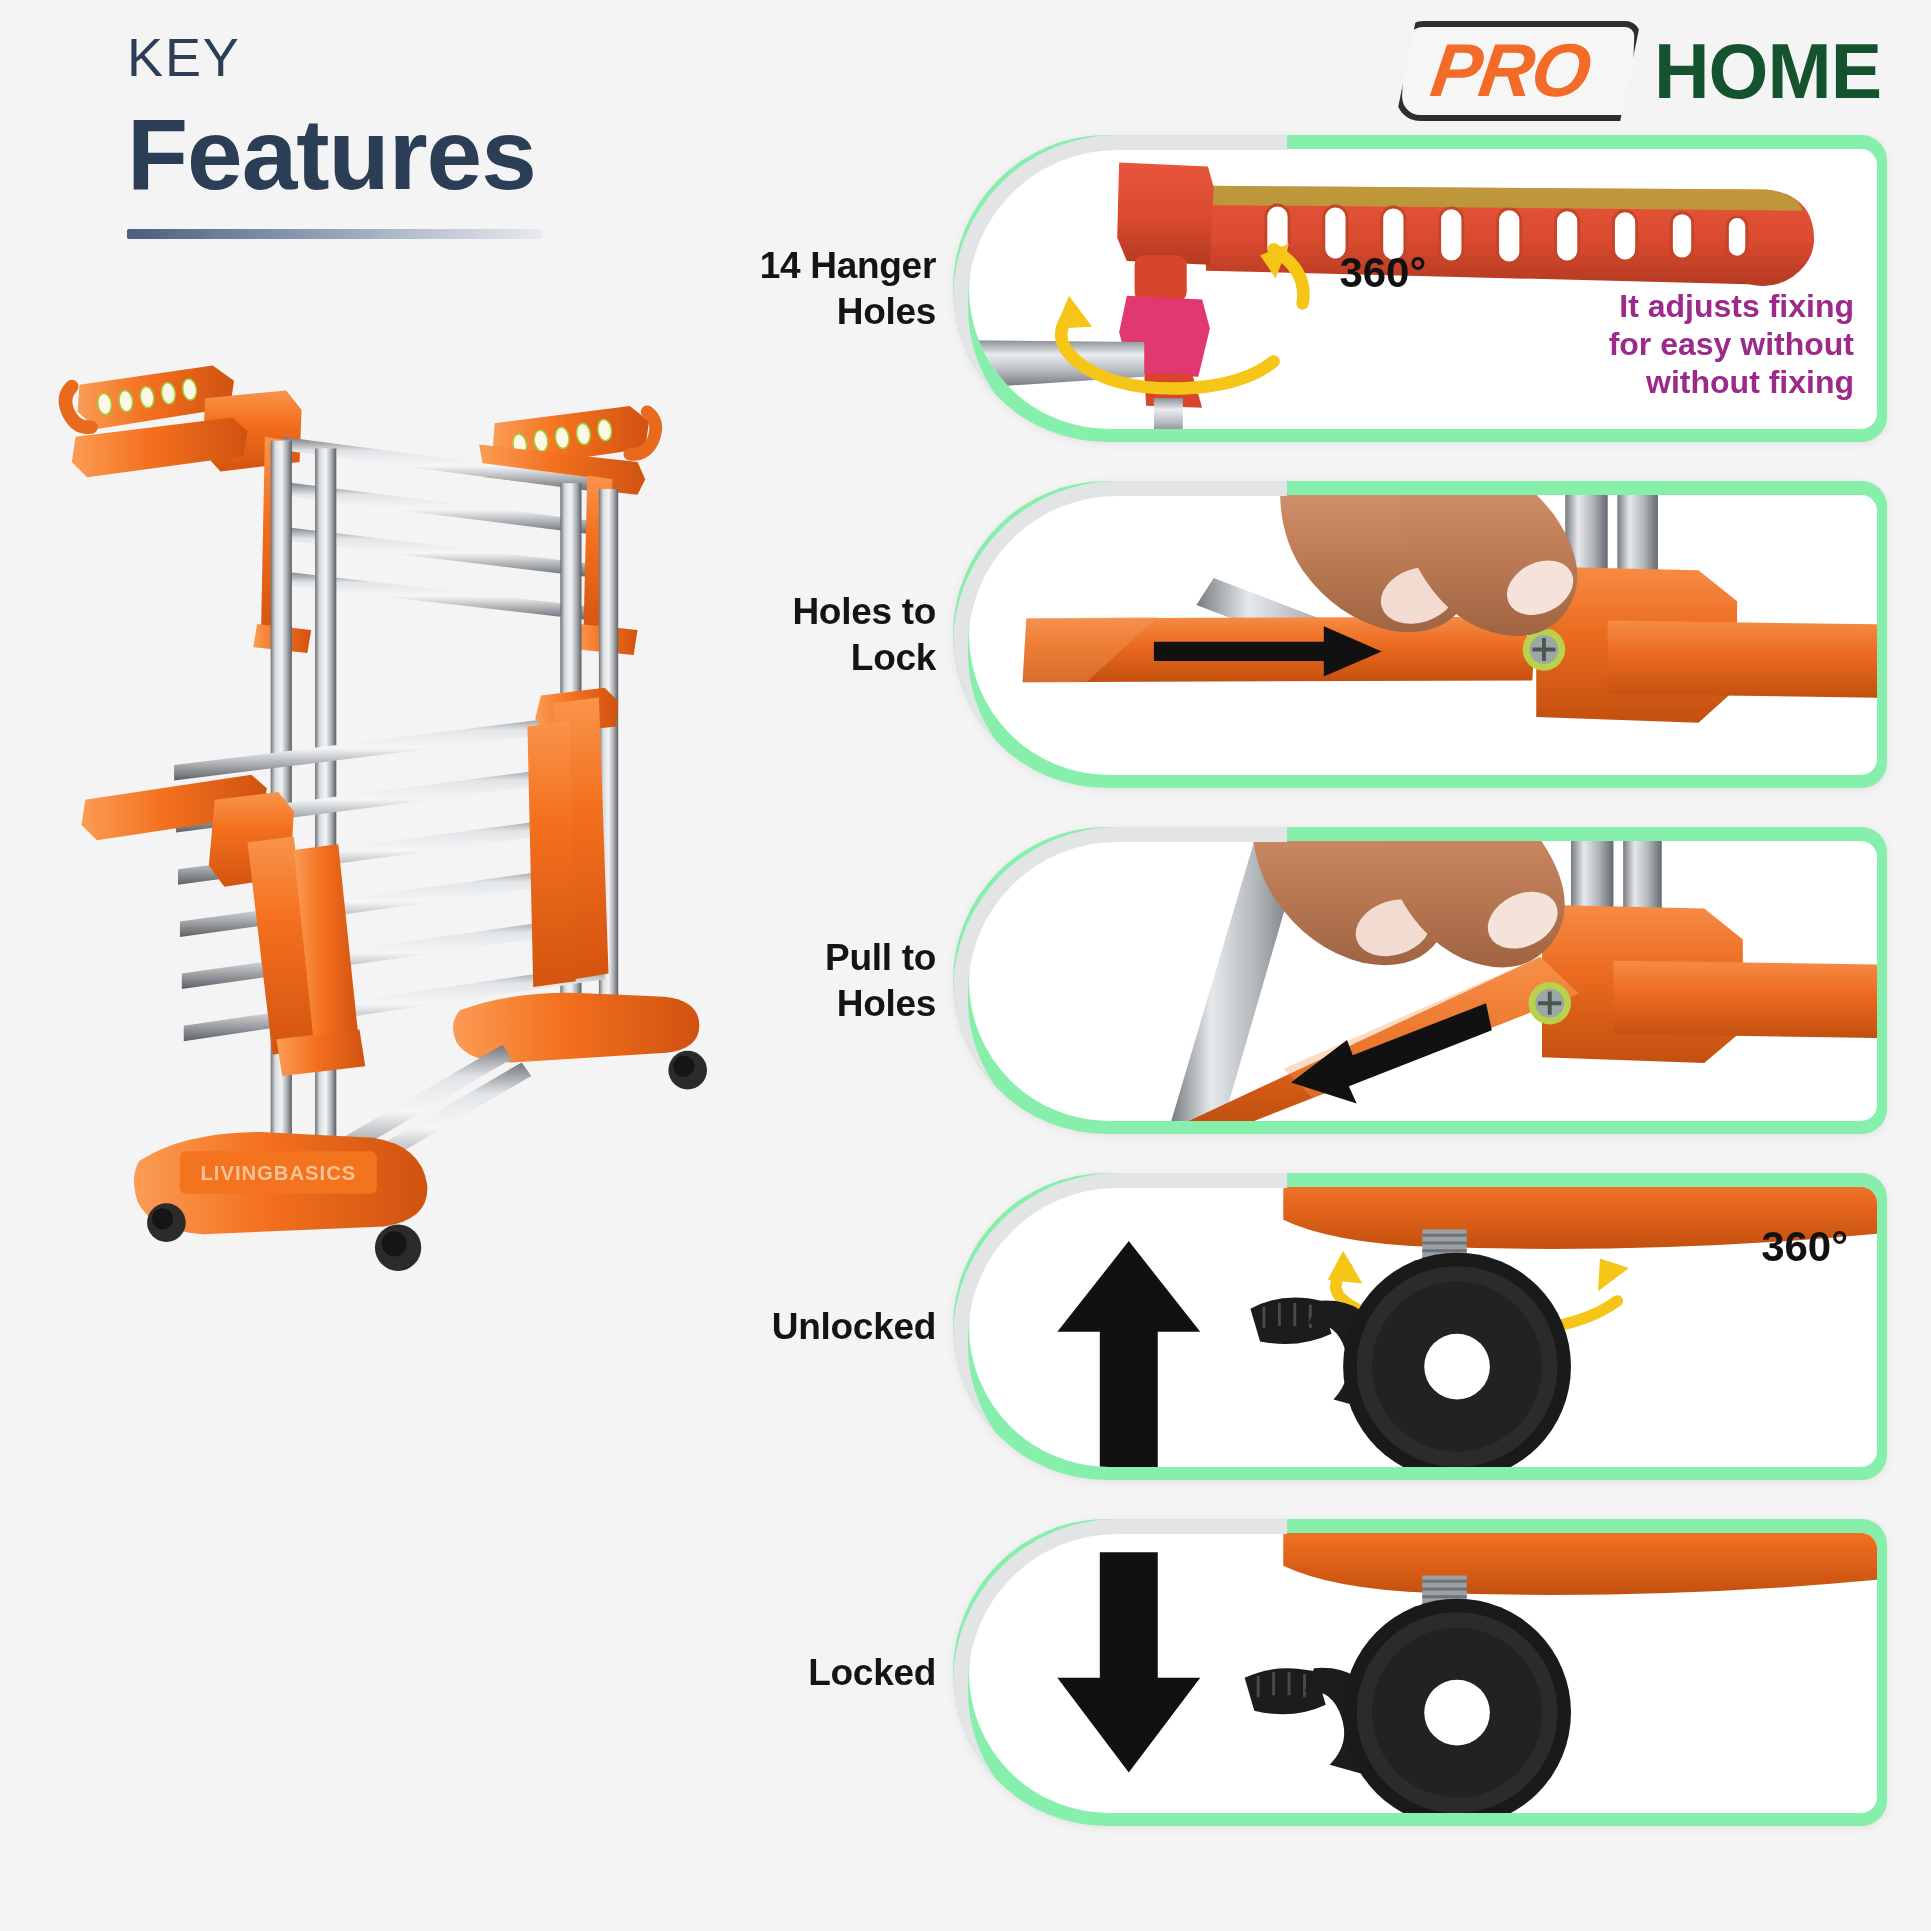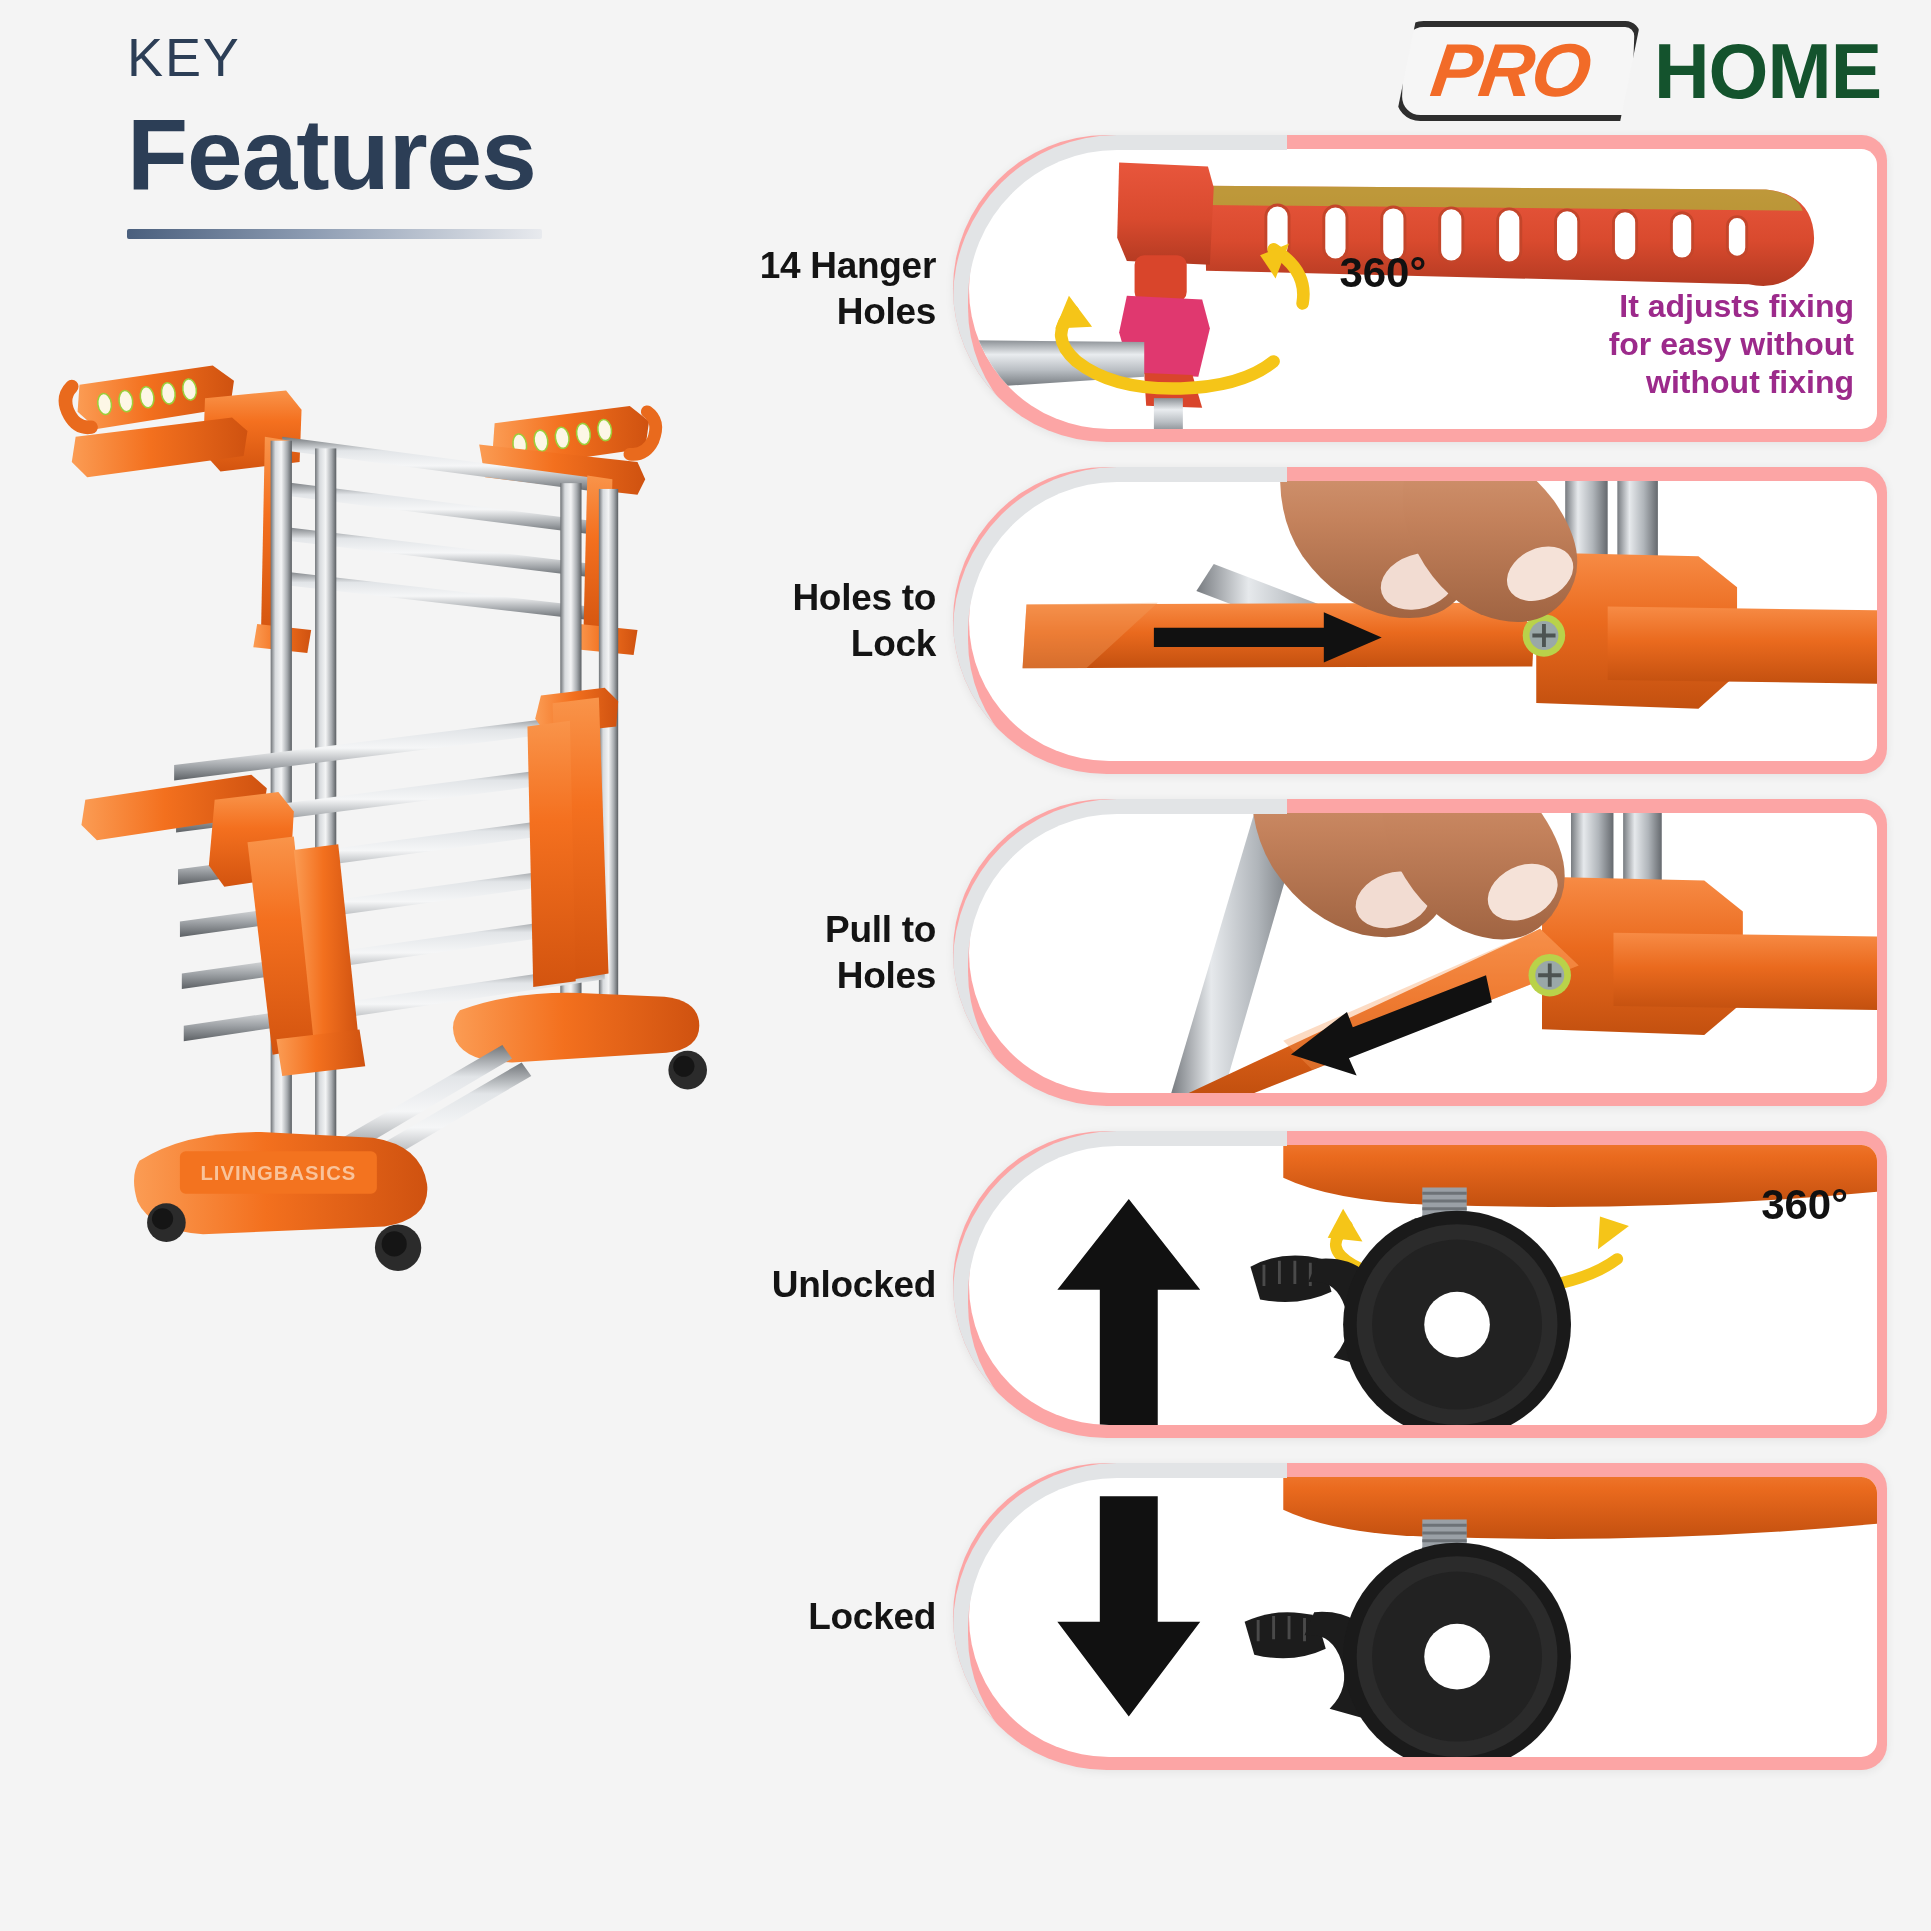--- a/index.html
+++ b/index.html
@@ -56,34 +56,34 @@
   
   #product-figure {
     position: absolute; left: 58px; top: 348px;
     width: 657px; height: 1004px;
   }
 
   
   #feature-list {
     position: absolute; left: 714px; top: 135px;
     width: 1173px; height: 1738px;
-    display: flex; flex-direction: column; gap: 25px;
+    display: flex; flex-direction: column; gap: 39px;
   }
   .feature-row {
     display: flex; align-items: center; gap: 17.4px;
     height: 307px;
   }
   .feature-label {
     width: 222px; flex: none; text-align: right;
     font-size: 37px; font-weight: 700; color: #141414;
     line-height: 1.22; letter-spacing: -0.3px;
   }
   .feature-card {
     flex: 1; height: 100%; position: relative;
-    background: #fca5a5;
+    background: #86efac;
     border-radius: 164px 27px 27px 164px;
     box-shadow: 0 1.9px 9.7px rgba(0,0,0,0.07);
     overflow: hidden;
   }
   .card-inner {
     position: absolute; inset: 13.5px 9.7px 13.5px 15.4px;
     background: #ffffff;
     border-radius: 154px 17.4px 17.4px 154px;
     overflow: hidden;
   }

